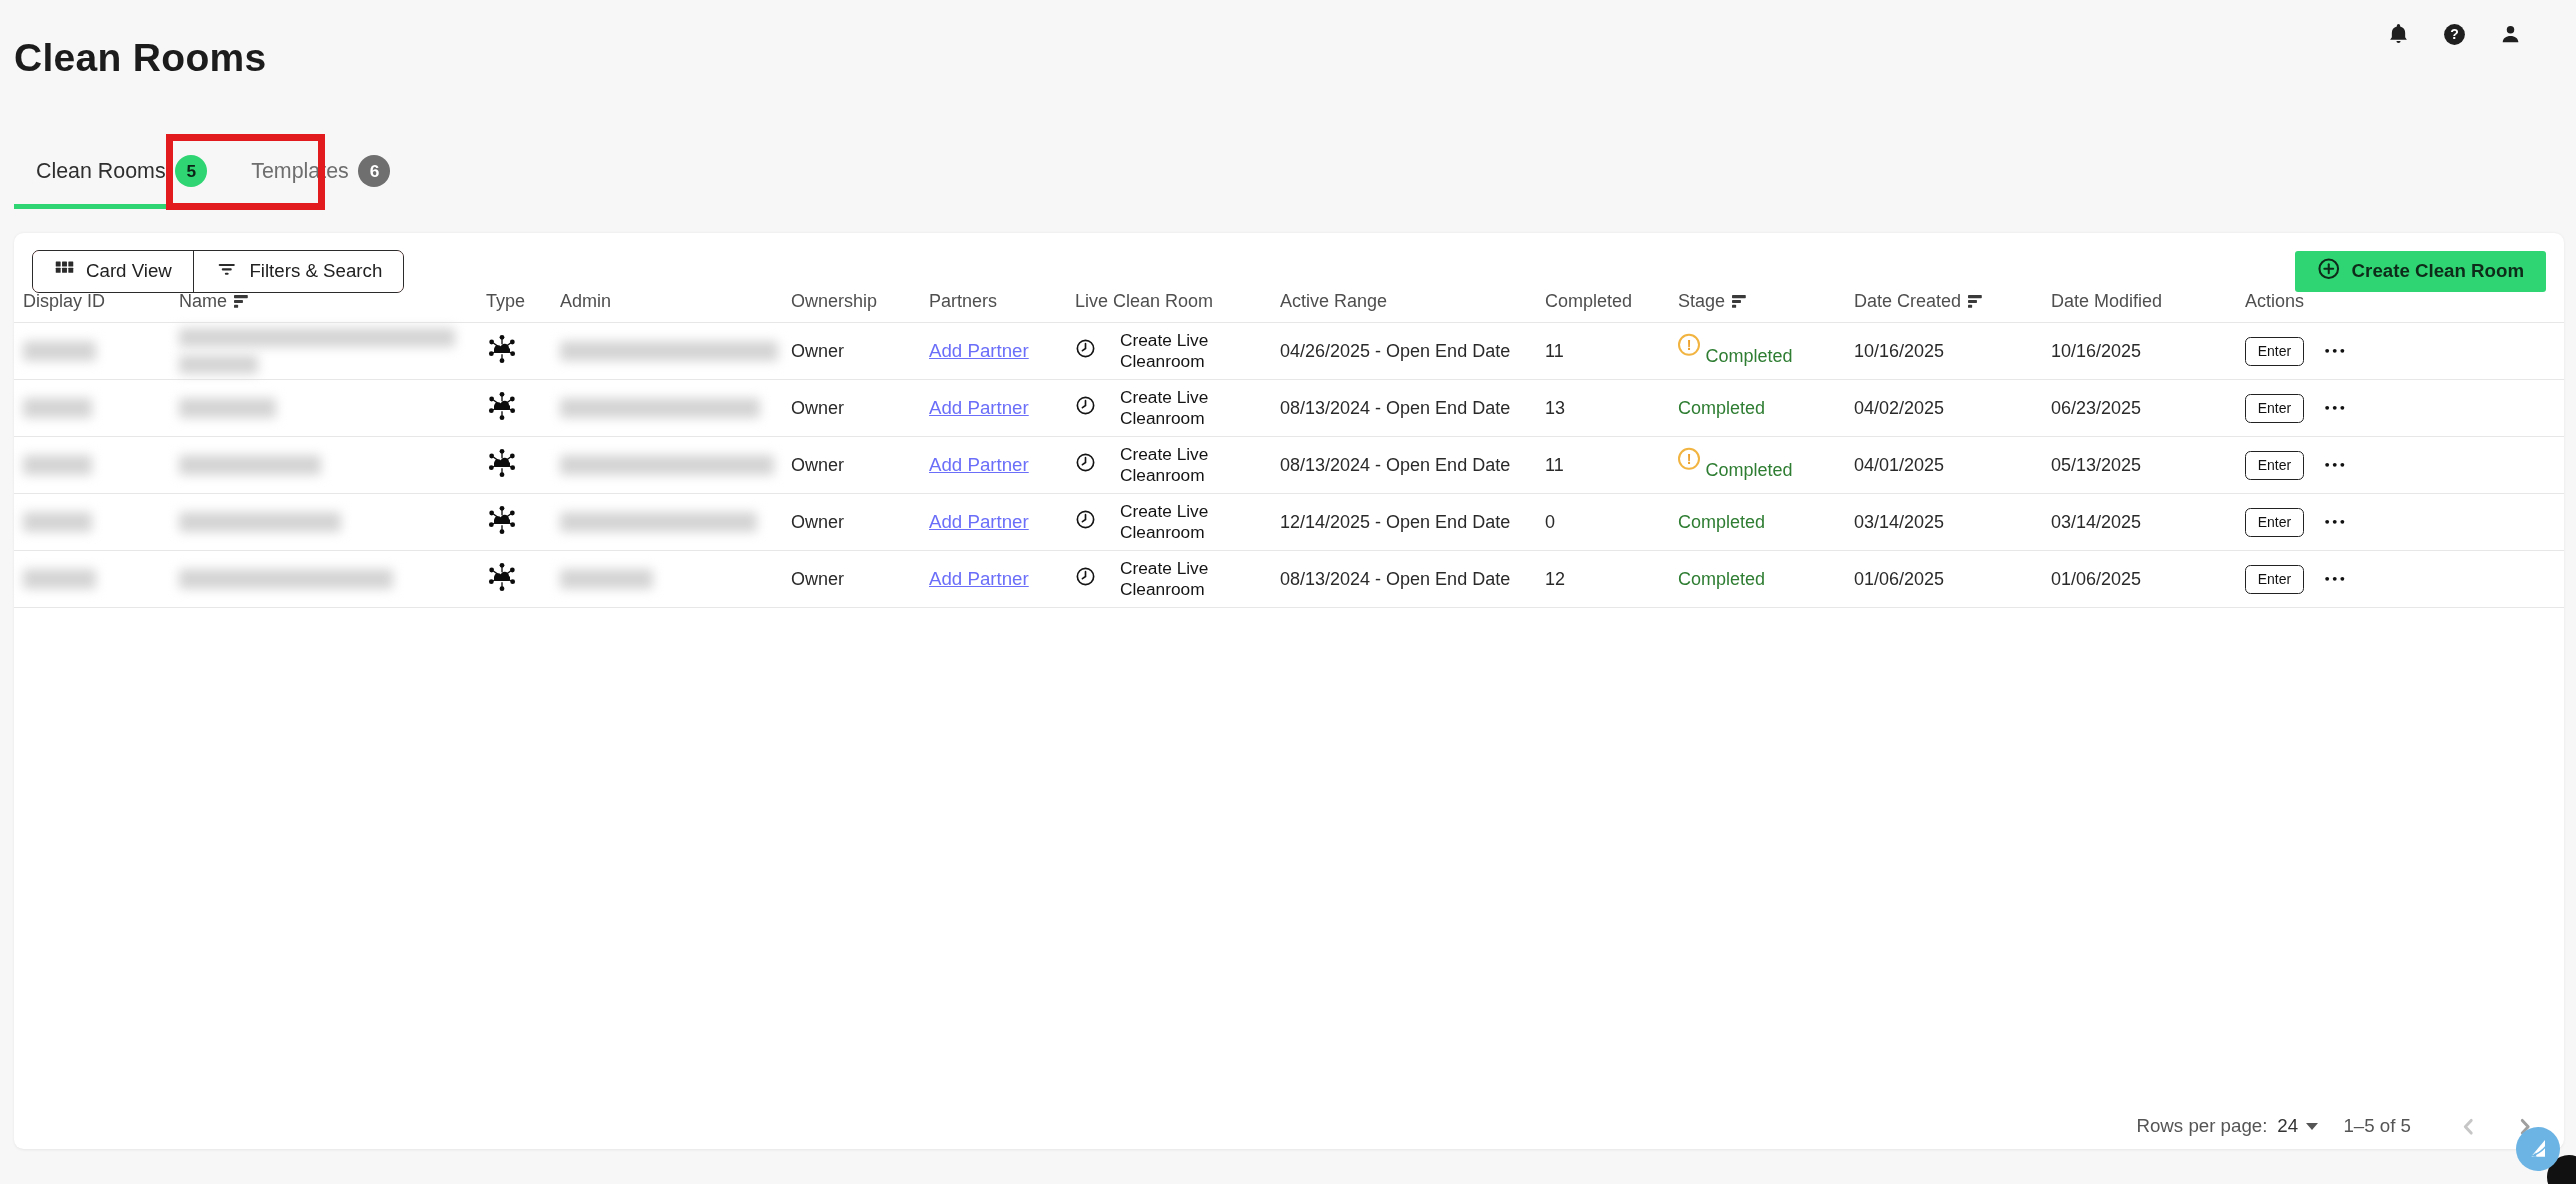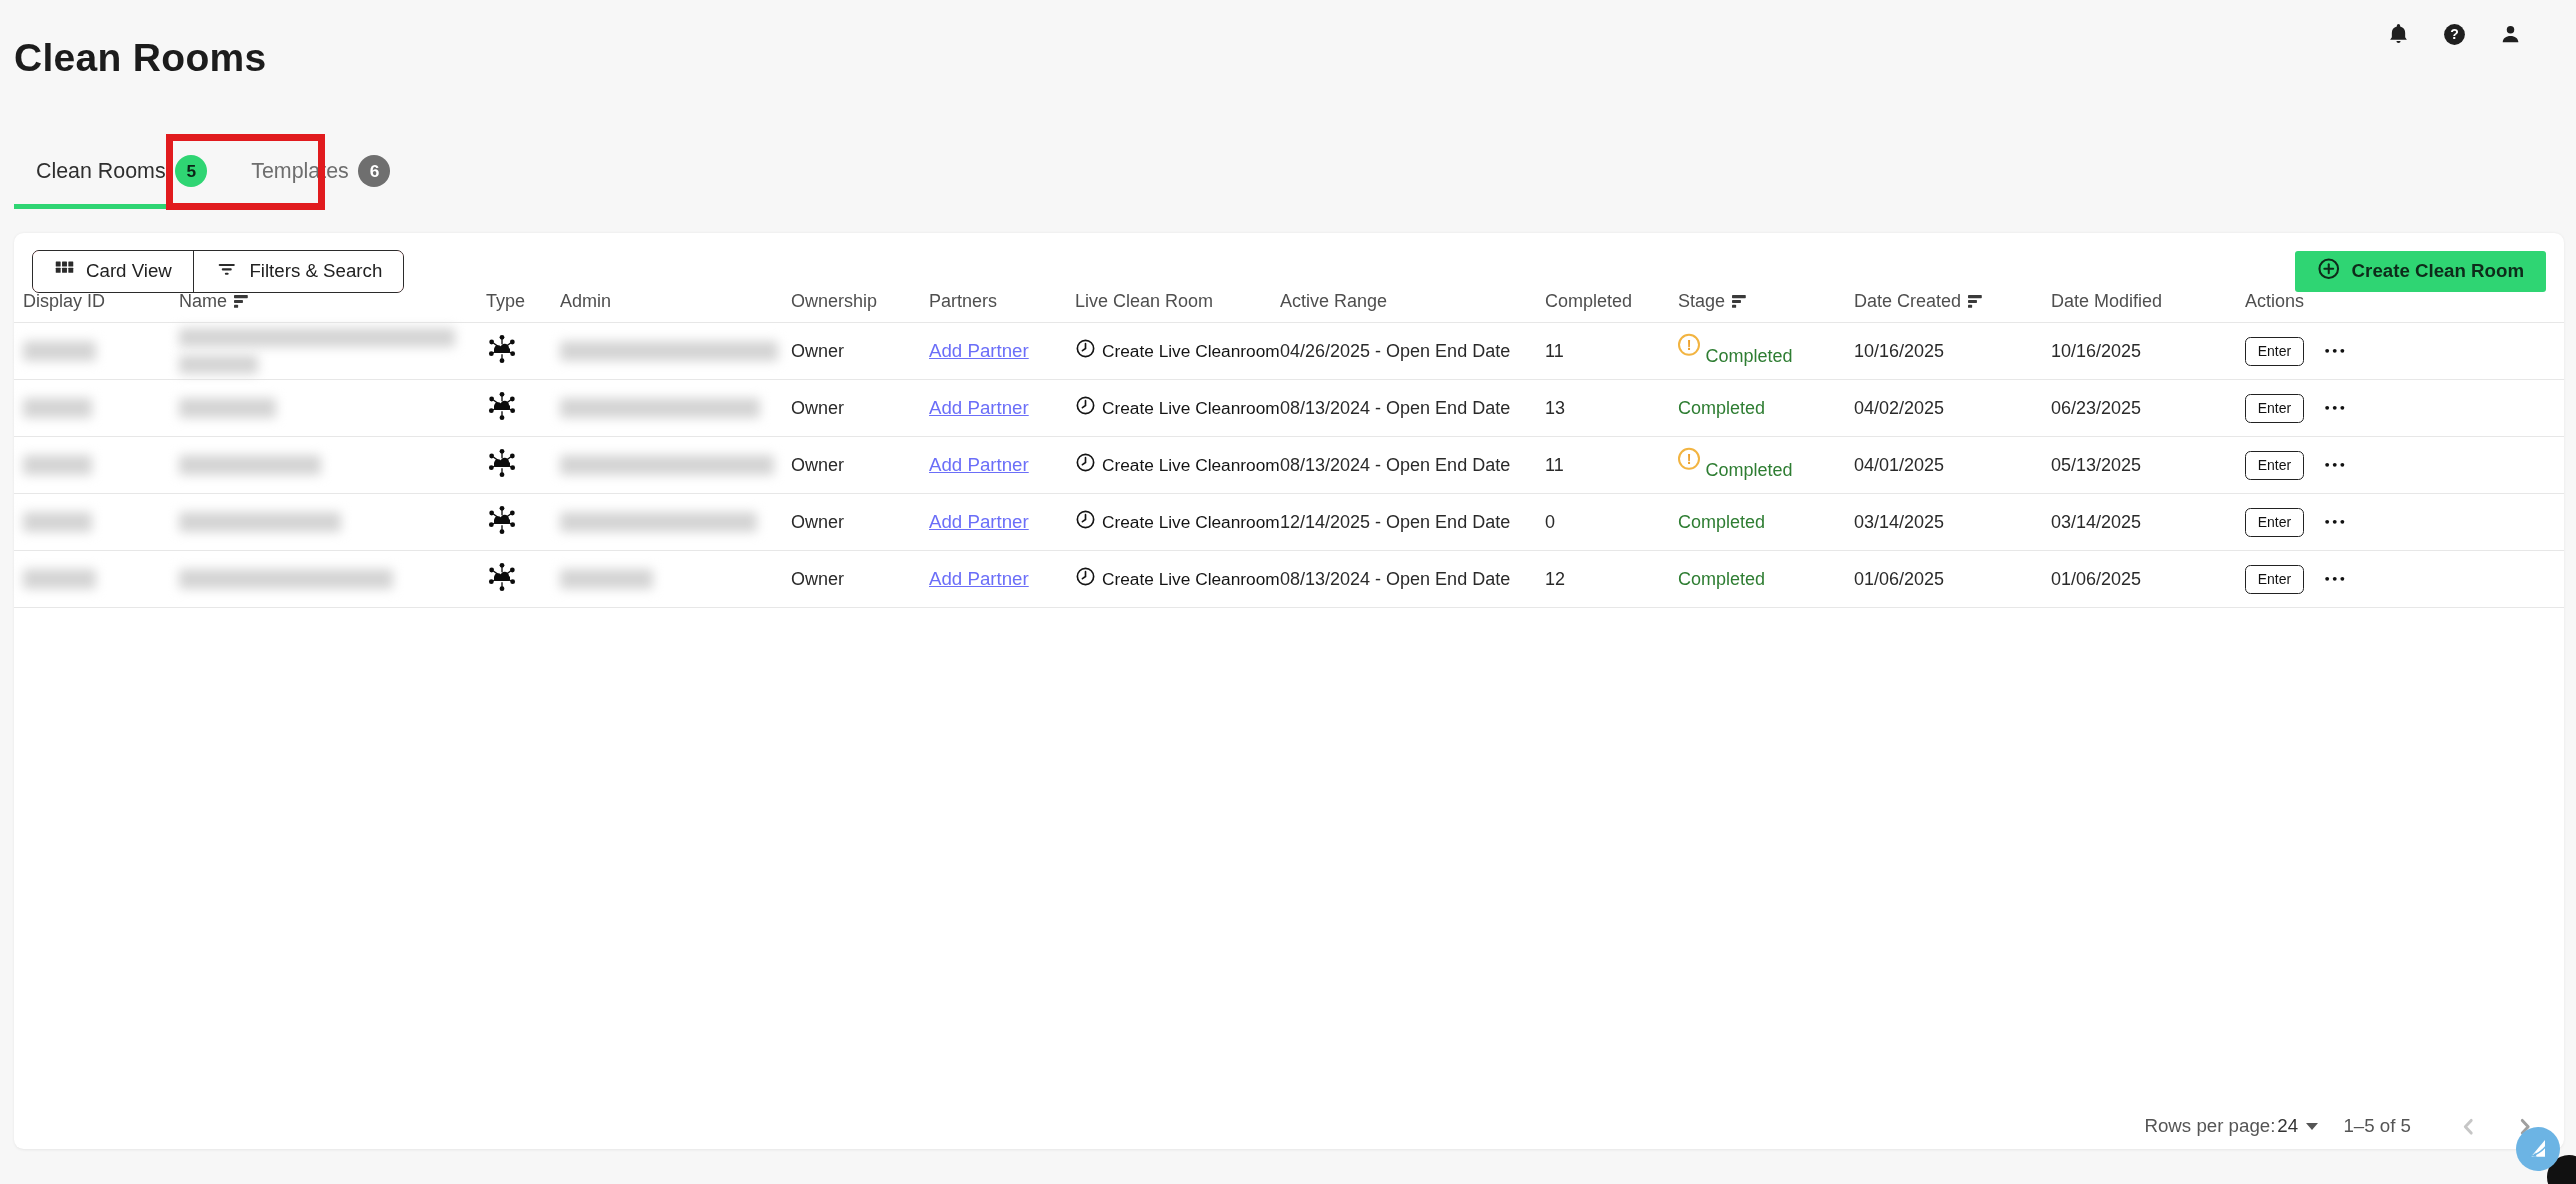--- a/index.html
+++ b/index.html
@@ -42,31 +42,31 @@
 
   
   .grid{display:grid;grid-template-columns:156px 307px 74px 231px 138px 146px 205px 265px 133px 176px 197px 194px 1fr;align-items:center;padding-left:9px;}
   .thead{margin-top:47px;height:43px;border-bottom:0.7px solid var(--line);}
   .th{display:flex;align-items:center;gap:7px;font-size:18px;color:var(--header);font-weight:500;}
   .tr{height:57px;border-bottom:0.7px solid var(--line);}
   .td{font-size:18px;color:var(--ink2);display:flex;align-items:center;}
   .redact{display:inline-block;height:19.3px;border-radius:2.8px;background:#d4d4d4;filter:blur(5.5px);}
   .name-cell{flex-direction:column;align-items:flex-start;gap:8.3px;}
   .link{color:var(--link);text-decoration:underline;font-size:18.7px;cursor:pointer;}
-  .live{gap:6px;font-size:17.3px;font-weight:500;color:#141414;cursor:pointer;}
+  .live{gap:24px;font-size:17.3px;font-weight:500;color:#141414;cursor:pointer;}
   .stage{gap:5.5px;}
   .warn{width:22px;height:22px;border:2.1px solid var(--warn);border-radius:50%;display:flex;align-items:center;justify-content:center;color:#eda02c;font-weight:700;font-size:14px;transform:translateY(-6.2px);flex:none;}
   .stage-text{color:var(--done);}
   .stage-text.shift{transform:translateY(4.8px);}
   .enter-btn{font-size:14px;color:#111;background:#fff;border:1.4px solid #222;border-radius:5.5px;padding:5.5px 11.7px;cursor:pointer;}
   .more{margin-left:19.3px;cursor:pointer;display:flex;align-items:center;}
 
   
   .pagination{position:absolute;right:28px;bottom:11px;display:flex;align-items:center;gap:25px;font-size:18.7px;color:#555;}
-  .rpp{display:flex;align-items:center;gap:2px;}
+  .rpp{display:flex;align-items:center;gap:10px;}
   .rpp-select{display:flex;align-items:center;gap:8.3px;cursor:pointer;color:#333;justify-content:space-between;}
   .caret{width:0;height:0;border-left:6.2px solid transparent;border-right:6.2px solid transparent;border-top:7.6px solid #555;}
   .chevrons{display:flex;align-items:center;gap:32px;margin-left:21px;}
   .chev{cursor:pointer;display:flex;}
 
   
   .launcher{position:absolute;left:2516px;top:1127px;width:44px;height:44px;border-radius:50%;background:var(--blue);display:flex;align-items:center;justify-content:center;cursor:pointer;z-index:6;}
   .corner-artifact{position:absolute;right:-15px;bottom:-15px;width:44px;height:44px;border-radius:50%;background:#111;z-index:4;}
 </style>
 </head>

